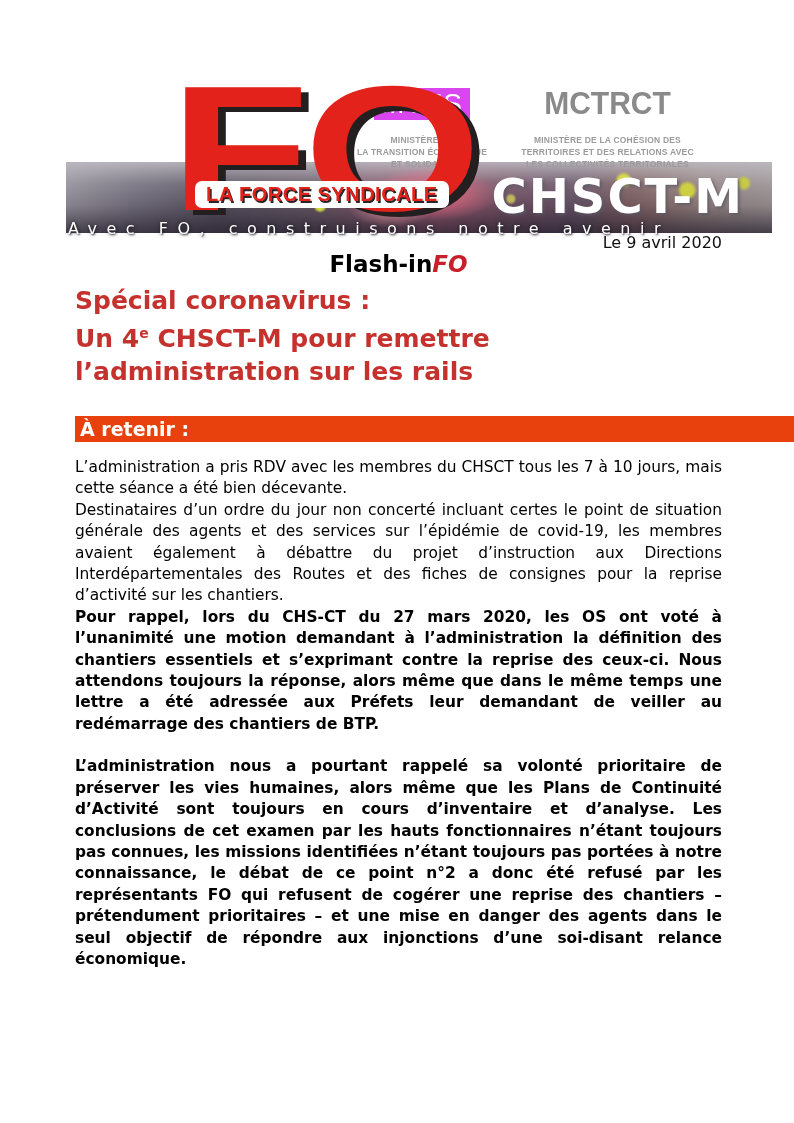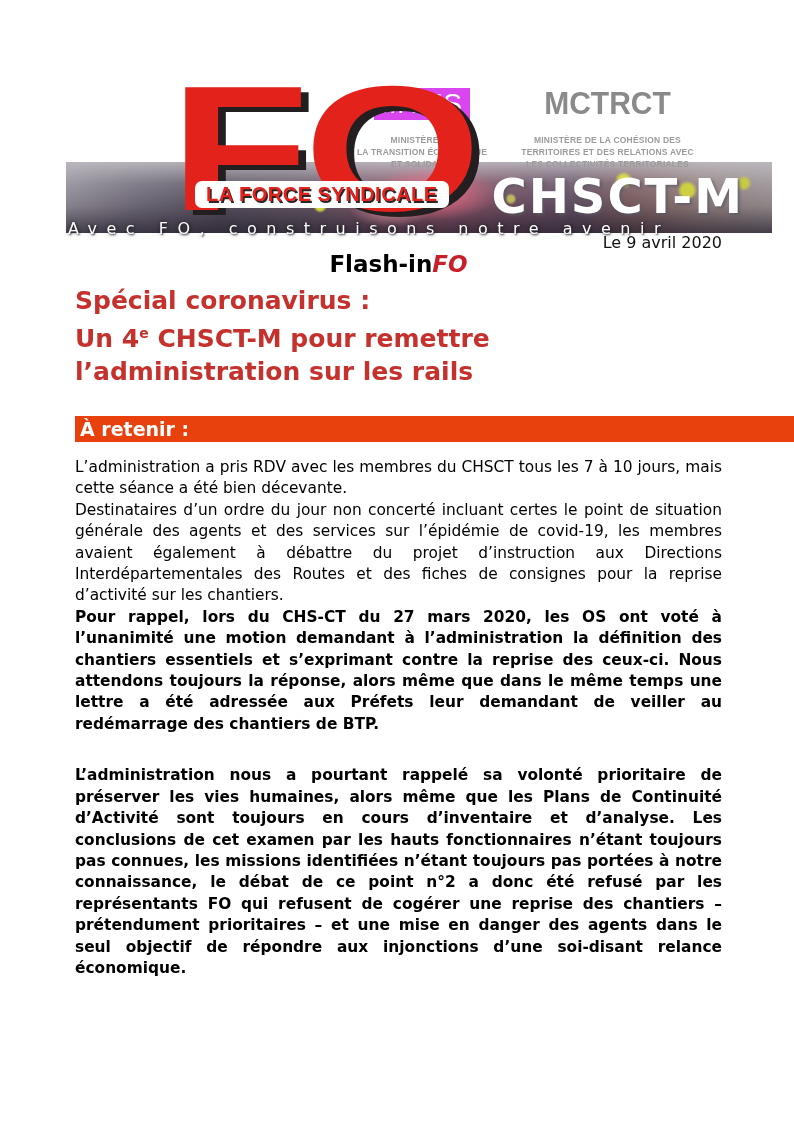--- a/index.html
+++ b/index.html
@@ -77,21 +77,21 @@
     background:#e8410d;color:#ffffff;font-weight:bold;font-size:19px;line-height:26px;
     padding-left:5px;
   }
   
   .body-text{
     position:absolute;left:75px;top:457px;width:647px;
     font-size:15.4px;line-height:21.4px;color:#000;text-align:justify;
   }
   .body-text p{margin:0;}
   .body-text p.bold{font-weight:bold;}
-  .body-text p.gap-before{margin-top:30px;}
+  .body-text p.gap-before{margin-top:21px;}
 </style>
 </head>
 <body>
 
 <div class="page">
 
   <div class="photo-strip">
     <div class="chsct-title">CHSCT-M</div>
     <div class="photo-caption">Avec FO, construisons notre avenir</div>
   </div>

